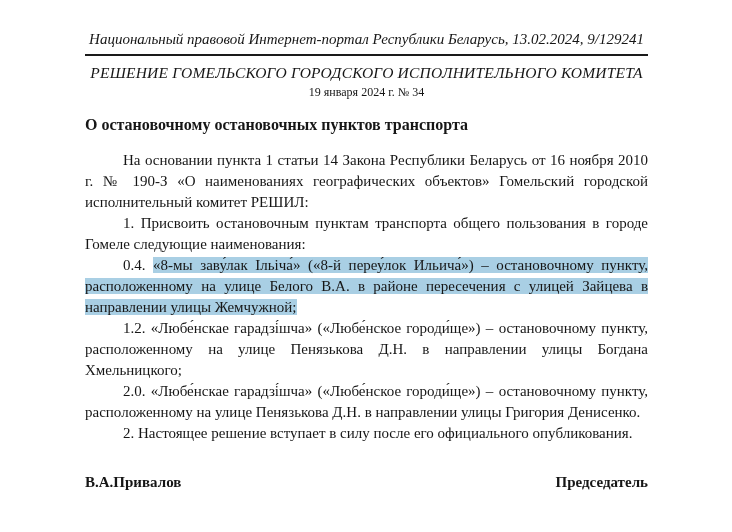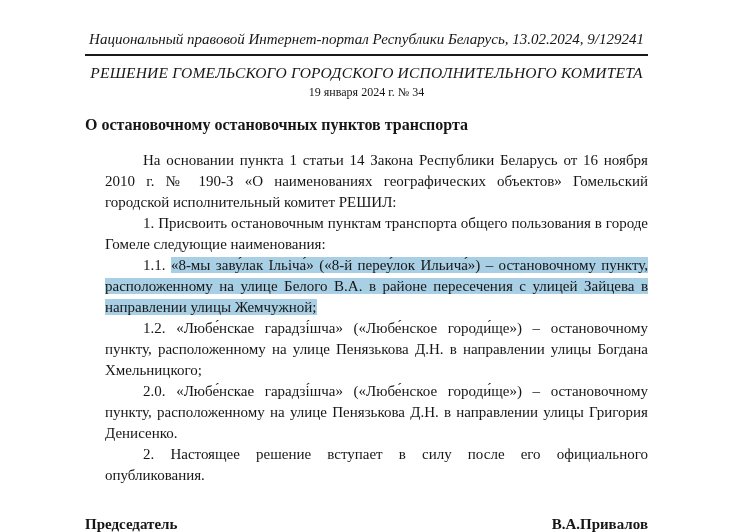--- a/index.html
+++ b/index.html
@@ -43,21 +43,20 @@
     line-height: 1.25;
   }
   .doc-title {
     font-size: 16px;
     font-weight: bold;
     margin: 14px 0 0 0;
     line-height: 21px;
   }
   .body-text {
     margin-top: 15px;
-    margin-left: 20px;
   }
   .para {
     margin: 0;
     font-size: 15px;
     line-height: 21px;
     text-align: justify;
     text-indent: 38px;
   }
   .hl {
     
@@ -87,30 +86,30 @@
   <h1 class="doc-title">
     <span>О остановочному остановочных пунктов транспорта</span><br>
   </h1>
 
   <div class="body-text">
 
     <p class="para">На основании пункта 1 статьи 14 Закона Республики Беларусь от 16 ноября 2010 г. № 190-З «О наименованиях географических объектов» Гомельский городской исполнительный комитет РЕШИЛ:</p>
 
     <p class="para">1. Присвоить остановочным пунктам транспорта общего пользования в городе Гомеле следующие наименования:</p>
 
-    <p class="para"><span>1.1. </span><span class="hl" style="background-color: rgb(169, 207, 228);">«8-мы заву́лак Ільіча́» («8-й переу́лок Ильича́») – остановочному пункту, расположенному на улице Белого В.А. в районе пересечения с улицей Зайцева в направлении улицы Жемчужной;</span></p>
+    <p class="para"><span>0.4. </span><span class="hl" style="background-color: rgb(169, 207, 228);">«8-мы заву́лак Ільіча́» («8-й переу́лок Ильича́») – остановочному пункту, расположенному на улице Белого В.А. в районе пересечения с улицей Зайцева в направлении улицы Жемчужной;</span></p>
 
     <p class="para">1.2. «Любе́нскае гарадзі́шча» («Любе́нское городи́ще») – остановочному пункту, расположенному на улице Пенязькова Д.Н. в направлении улицы Богдана Хмельницкого;</p>
 
     <p class="para">2.0. «Любе́нскае гарадзі́шча» («Любе́нское городи́ще») – остановочному пункту, расположенному на улице Пенязькова Д.Н. в направлении улицы Григория Денисенко.</p>
 
     <p class="para">2. Настоящее решение вступает в силу после его официального опубликования.</p>
   </div>
 
   <div class="signatures">
     <div class="sig-row">
+      <span>В.А.Привалов</span>
       <span>Председатель</span>
-      <span>В.А.Привалов</span>
     </div>
 
   </div>
 
 </div>
 
 </body></html>

